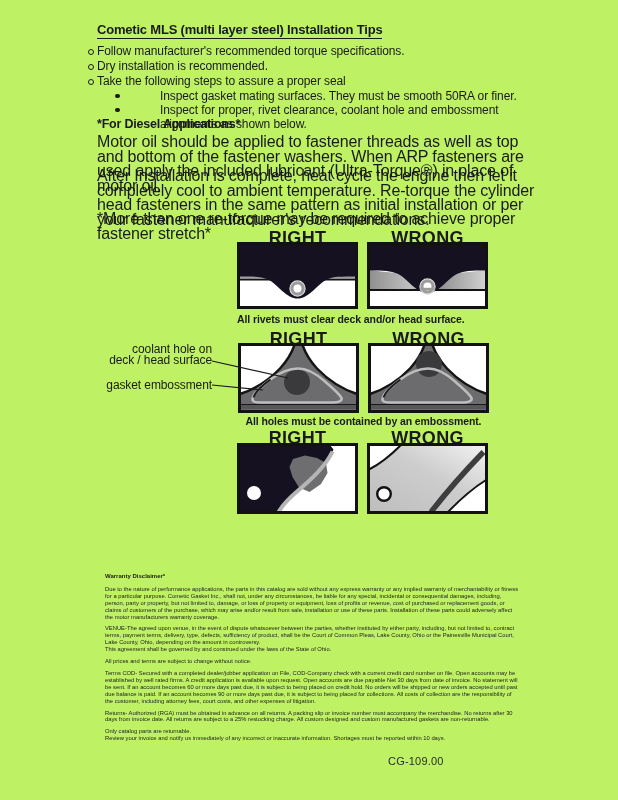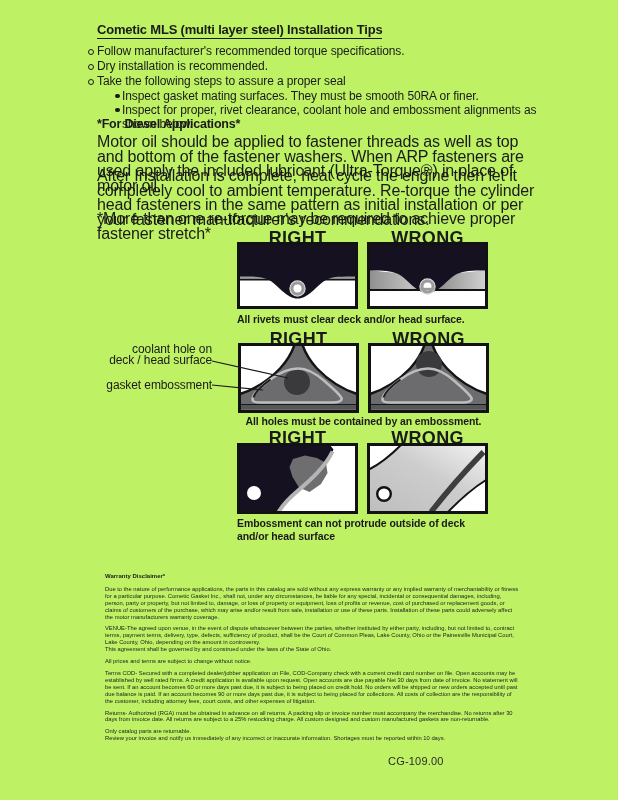--- a/index.html
+++ b/index.html
@@ -9,21 +9,21 @@
   }
   .abs { position:absolute; }
 
   .title {
     left:97px; top:22px; font-size:13px; font-weight:bold; letter-spacing:-0.2px;
     border-bottom:1.5px solid #1a1a1a; padding-bottom:1px;
   }
 
   .tips { left:88px; top:44px; width:460px; font-size:12px; letter-spacing:-0.1px; }
   .tip-row { display:flex; align-items:flex-start; line-height:15px; }
-  .tip-row.sub { padding-left:27px; line-height:14px; }
+  .tip-row.sub { padding-left:27px; line-height:14px;gap:38px; }
   .marker-circle {
     flex:none; width:4px; height:4px; border:1px solid #1a1a1a; border-radius:50%;
     margin:5px 3px 0 0;
   }
   .marker-dot {
     flex:none; width:4.5px; height:4.5px; background:#1a1a1a; border-radius:50%;
     margin:4.5px 2.5px 0 0;
   }
 
   .diesel-heading { left:97px; top:117px; font-size:12.5px; font-weight:bold; letter-spacing:-0.2px; }
@@ -36,21 +36,21 @@
   .dlabel {
     position:absolute; top:0; width:121px; text-align:center;
     font-size:18px; font-weight:bold; letter-spacing:0.3px;
   }
   .dlabel.right { left:0; }
   .dlabel.wrong { left:130px; }
   .dpanel { position:absolute; top:14px; }
   .dpanel.right { left:0; }
   .dpanel.wrong { left:130px; }
 
-  .caption { font-weight:bold; font-size:10.5px; letter-spacing:-0.1px; }
+  .caption { font-weight:bold; font-size:10.5px; letter-spacing:-0.1px;text-align:center; }
   .cap1 { left:237px; top:313px; }
   .cap2 { left:238px; top:415px; width:251px; text-align:center; }
   .cap3 { left:237px; top:517px; line-height:13px; white-space:pre-line; }
 
   .callout {
     left:98px; width:114px; text-align:right; font-size:12px; line-height:11px;
     letter-spacing:-0.1px; white-space:pre-line;
   }
   .co1 { top:344px; }
   .co2 { top:380px; }
@@ -192,22 +192,20 @@
       <rect width="121" height="71" fill="url(#s3g)"></rect>
       <path d="M2 2 H34 C23 13 11 22 2 26.5 Z" fill="#ffffff"></path>
       <path d="M34 2 C23 13 11 22 2 26.5" stroke="#131313" stroke-width="2" fill="none"></path>
       <path d="M119 37 V69 H81 C93 56.5 107 44.5 119 37 Z" fill="#ffffff"></path>
       <path d="M81 69 C93 56.5 107 44.5 119 37" stroke="#131313" stroke-width="2" fill="none"></path>
       <path d="M64 69 C80 48.5 99 27 116.5 9" stroke="#3e3e40" stroke-width="5.5" fill="none"></path>
       <circle cx="17" cy="51" r="6.8" fill="#ffffff" stroke="#131313" stroke-width="2.4"></circle>
       <rect x="1.5" y="1.5" width="118" height="68" fill="none" stroke="#121212" stroke-width="3"></rect>
     </svg>
   </div>
-  <div class="abs caption cap3">Embossment can not protrude outside of deck
-and/or head surface</div>
 
   <div class="abs disclaimer">
     <div class="dh">Warranty Disclaimer*</div>
     <p class="disc-p">Due to the nature of performance applications, the parts in this catalog are sold without any express warranty or any implied warranty of merchantability or fitness for a particular purpose.  Cometic Gasket Inc., shall not, under any circumstances, be liable for any special, incidental or consequential damages, including, person, party or property, but not limited to, damage, or loss of property or equipment, loss of profits or revenue, cost of purchased or replacement goods, or claims of customers of the purchase, which may arise and/or result from sale, installation or use of these parts.  Installation of these parts could adversely affect the motor manufacturers warranty coverage.</p>
     <p class="disc-p">VENUE-The agreed upon venue, in the event of dispute whatsoever between the parties, whether instituted by either party, including, but not limited to, contract terms, payment terms, delivery, type, defects, sufficiency of product, shall be the Court of Common Pleas, Lake County, Ohio or the Painesville Municipal Court, Lake County, Ohio, depending on the amount in controversy.
 This agreement shall be governed by and construed under the laws of the State of Ohio.</p>
     <p class="disc-p">All prices and terms are subject to change without notice.</p>
     <p class="disc-p">Terms COD- Secured with a completed dealer/jobber application on File, COD-Company check with a current credit card number on file.  Open accounts may be established by well rated firms.  A credit application is available upon request.  Open accounts are due payable Net 30 days from date of invoice.  No statement will be sent.  If an account becomes 60 or more days past due, it is subject to being placed on credit hold.  No orders will be shipped or new orders accepted until past due balance is paid.  If an account becomes 90 or more days past due, it is subject to being placed for collections.  All costs of collection are the responsibility of the customer, including attorney fees, court costs, and other expenses of litigation.</p>
     <p class="disc-p">Returns- Authorized (RGA) must be obtained in advance on all returns.  A packing slip or invoice number must accompany the merchandise.  No returns after 30 days from invoice date.  All returns are subject to a 25% restocking charge.  All custom designed and custom manufactured gaskets are non-returnable.</p>
     <p class="disc-p">Only catalog parts are returnable.

